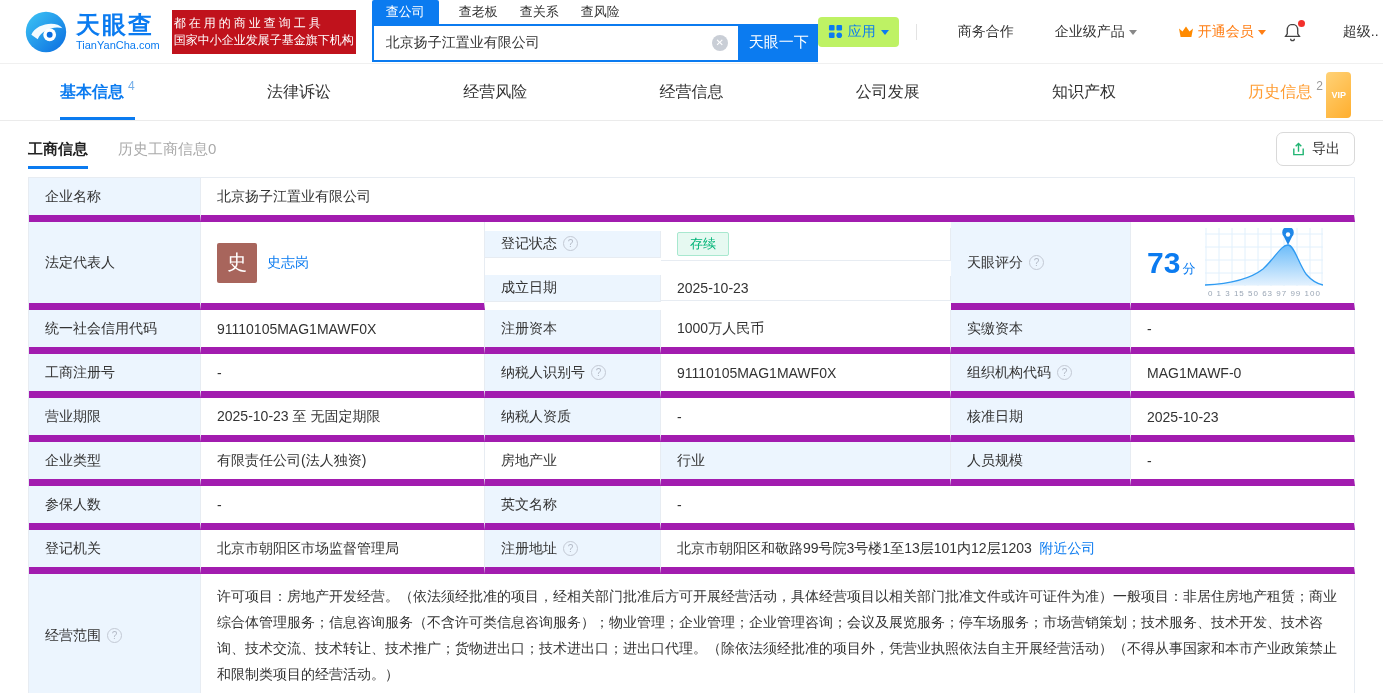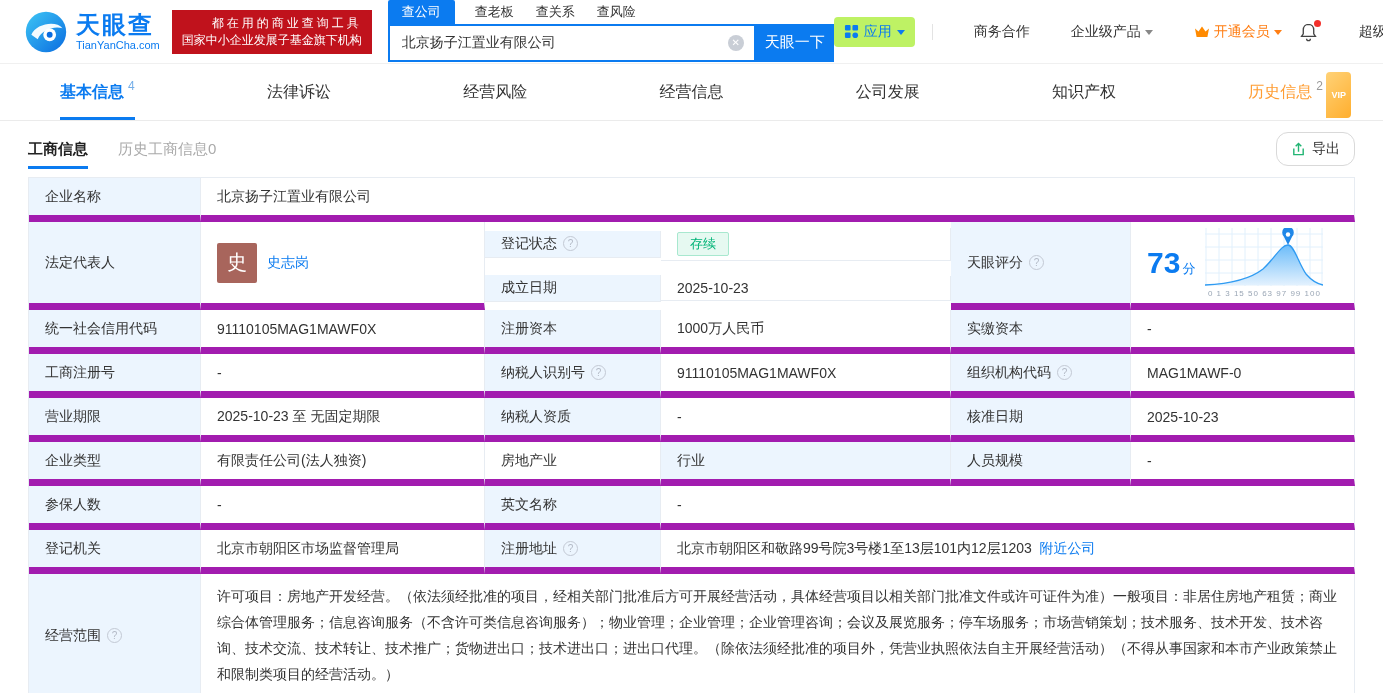--- a/index.html
+++ b/index.html
@@ -6,21 +6,21 @@
   html,body { width:1383px; background:#fff; color:#333;
     font-family:"Liberation Sans","DejaVu Sans",sans-serif; font-size:14px; }
 
   
   .topbar { height:64px; display:flex; align-items:center; padding:0 10px 0 24px;
     border-bottom:1px solid #f0f0f0; white-space:nowrap; }
   .logo-wrap { display:flex; align-items:center; gap:8px; cursor:pointer; }
   .logo-cn { font-size:24px; font-weight:bold; color:#0b7bf0; letter-spacing:2px; line-height:1.1; }
   .logo-en { font-size:11px; color:#0b7bf0; }
   .slogan { margin-left:12px; background:#c0121c; color:#fff; font-size:12px;
-    padding:5px 10px; line-height:17px; text-align:right; }
+    padding:5px 2px; line-height:17px; text-align:left; }
   .slogan .l1 { letter-spacing:3px; }
   .search-area { margin-left:16px; display:flex; flex-direction:column; }
   .search-tabs { display:flex; align-items:flex-end; gap:18px; height:22px; font-size:13px; }
   .stab { color:#333; cursor:pointer; padding:0 2px 3px; }
   .stab.active { background:#0b7bf0; color:#fff; padding:3px 14px; border-radius:2px 2px 0 0; }
   .search-row { display:flex; }
   .search-box { display:flex; align-items:center; width:368px; height:38px;
     border:2px solid #0b7bf0; background:#fff; }
   .search-input { flex:1; border:none; outline:none; font-size:14px; color:#333;
     padding:0 8px 0 12px; font-family:inherit; background:transparent; }
@@ -58,21 +58,21 @@
     color:#fff; font-size:9px; font-weight:bold; padding:18px 5px; border-radius:4px 4px 4px 0; }
 
   
   .subtab-row { display:flex; align-items:center; height:56px; padding:0 28px; }
   .subtab { position:relative; margin-right:30px; font-size:15px; cursor:pointer; height:100%;
     display:flex; align-items:center; }
   .subtab.active { font-weight:bold; color:#222; }
   .subtab.active .ubar { position:absolute; left:0; right:0; bottom:8px; height:3px; background:#0b7bf0; }
   .subtab.inactive { color:#aaa; }
   .export-btn { margin-left:auto; display:flex; align-items:center; gap:6px; background:#fff;
-    border:1px solid #d9d9d9; border-radius:12px; padding:7px 14px; font-size:14px; color:#333;
+    border:1px solid #d9d9d9; border-radius:7px; padding:7px 14px; font-size:14px; color:#333;
     cursor:pointer; font-family:inherit; }
 
   
   .info-table { margin:0 28px 20px; display:grid;
     grid-template-columns:172px 284px 176px 290px 180px 1fr;
     border-top:1px solid #e7ecf2; border-left:1px solid #e7ecf2; font-size:14px; }
   .cell { border-right:1px solid #e7ecf2; border-bottom:7px solid #a21caf; min-height:44px;
     display:flex; align-items:center; padding:4px 16px; }
   .cell.label { background:#ecf5fe; color:#333; }
   .cell.value { background:#fff; }

